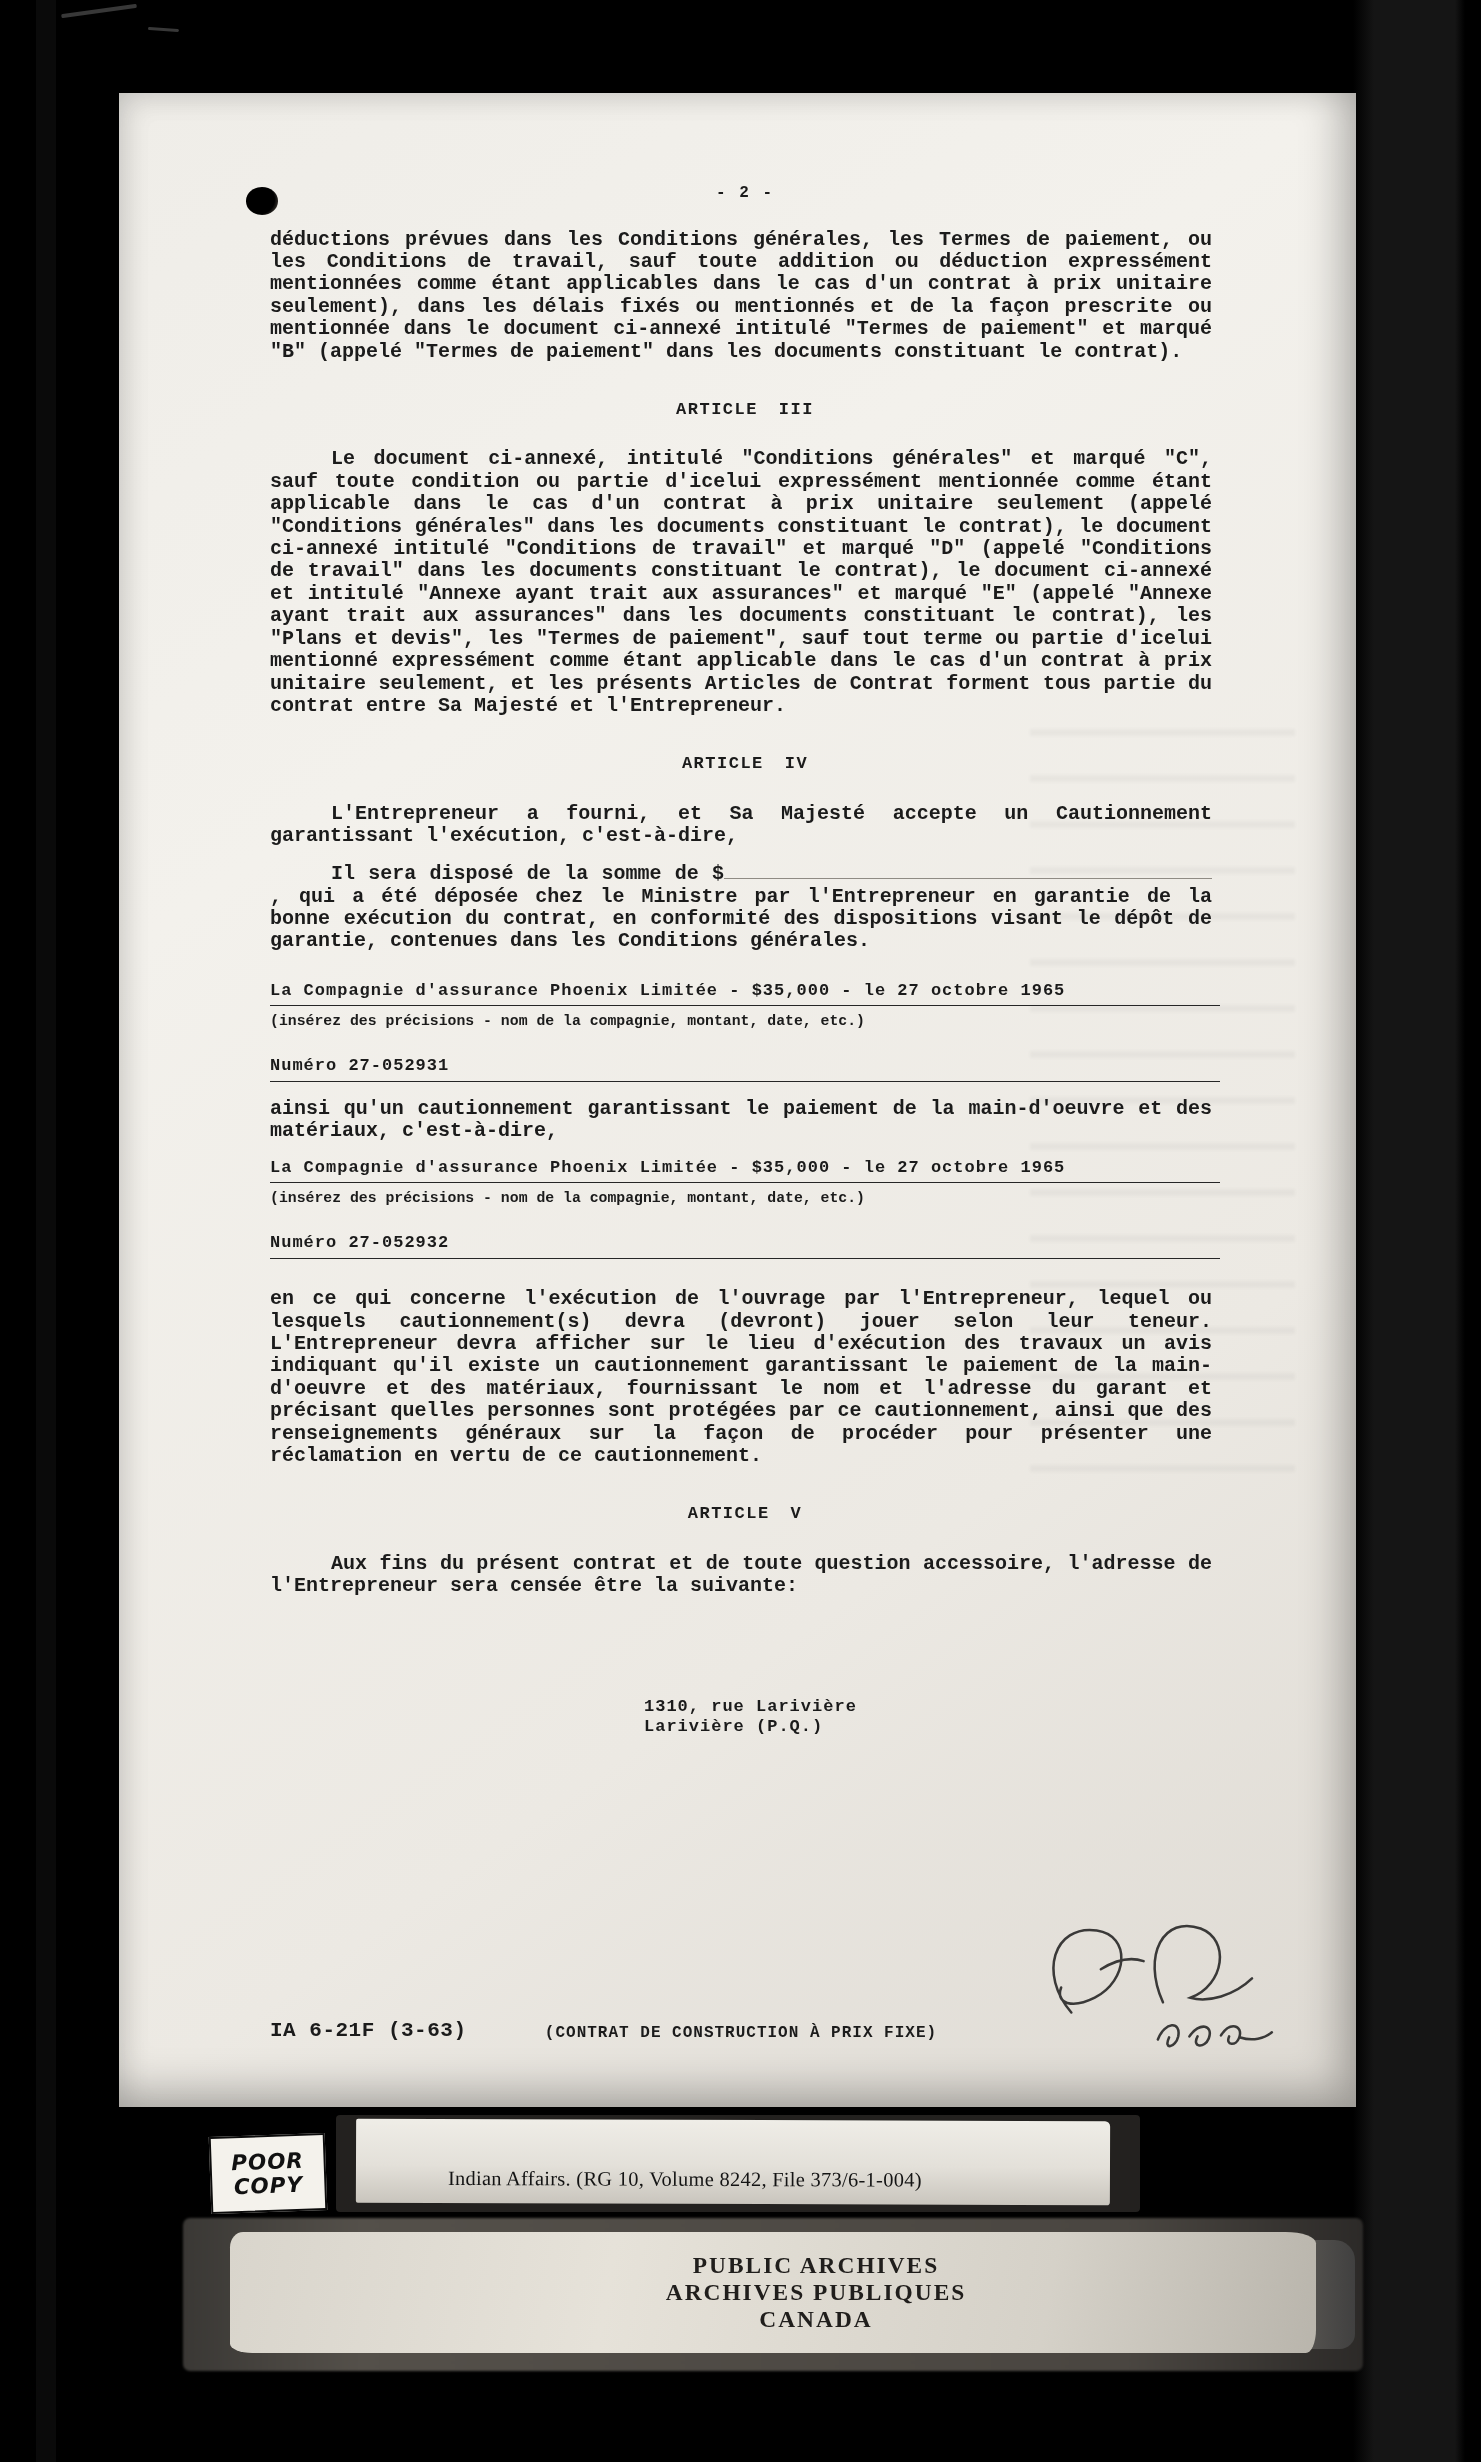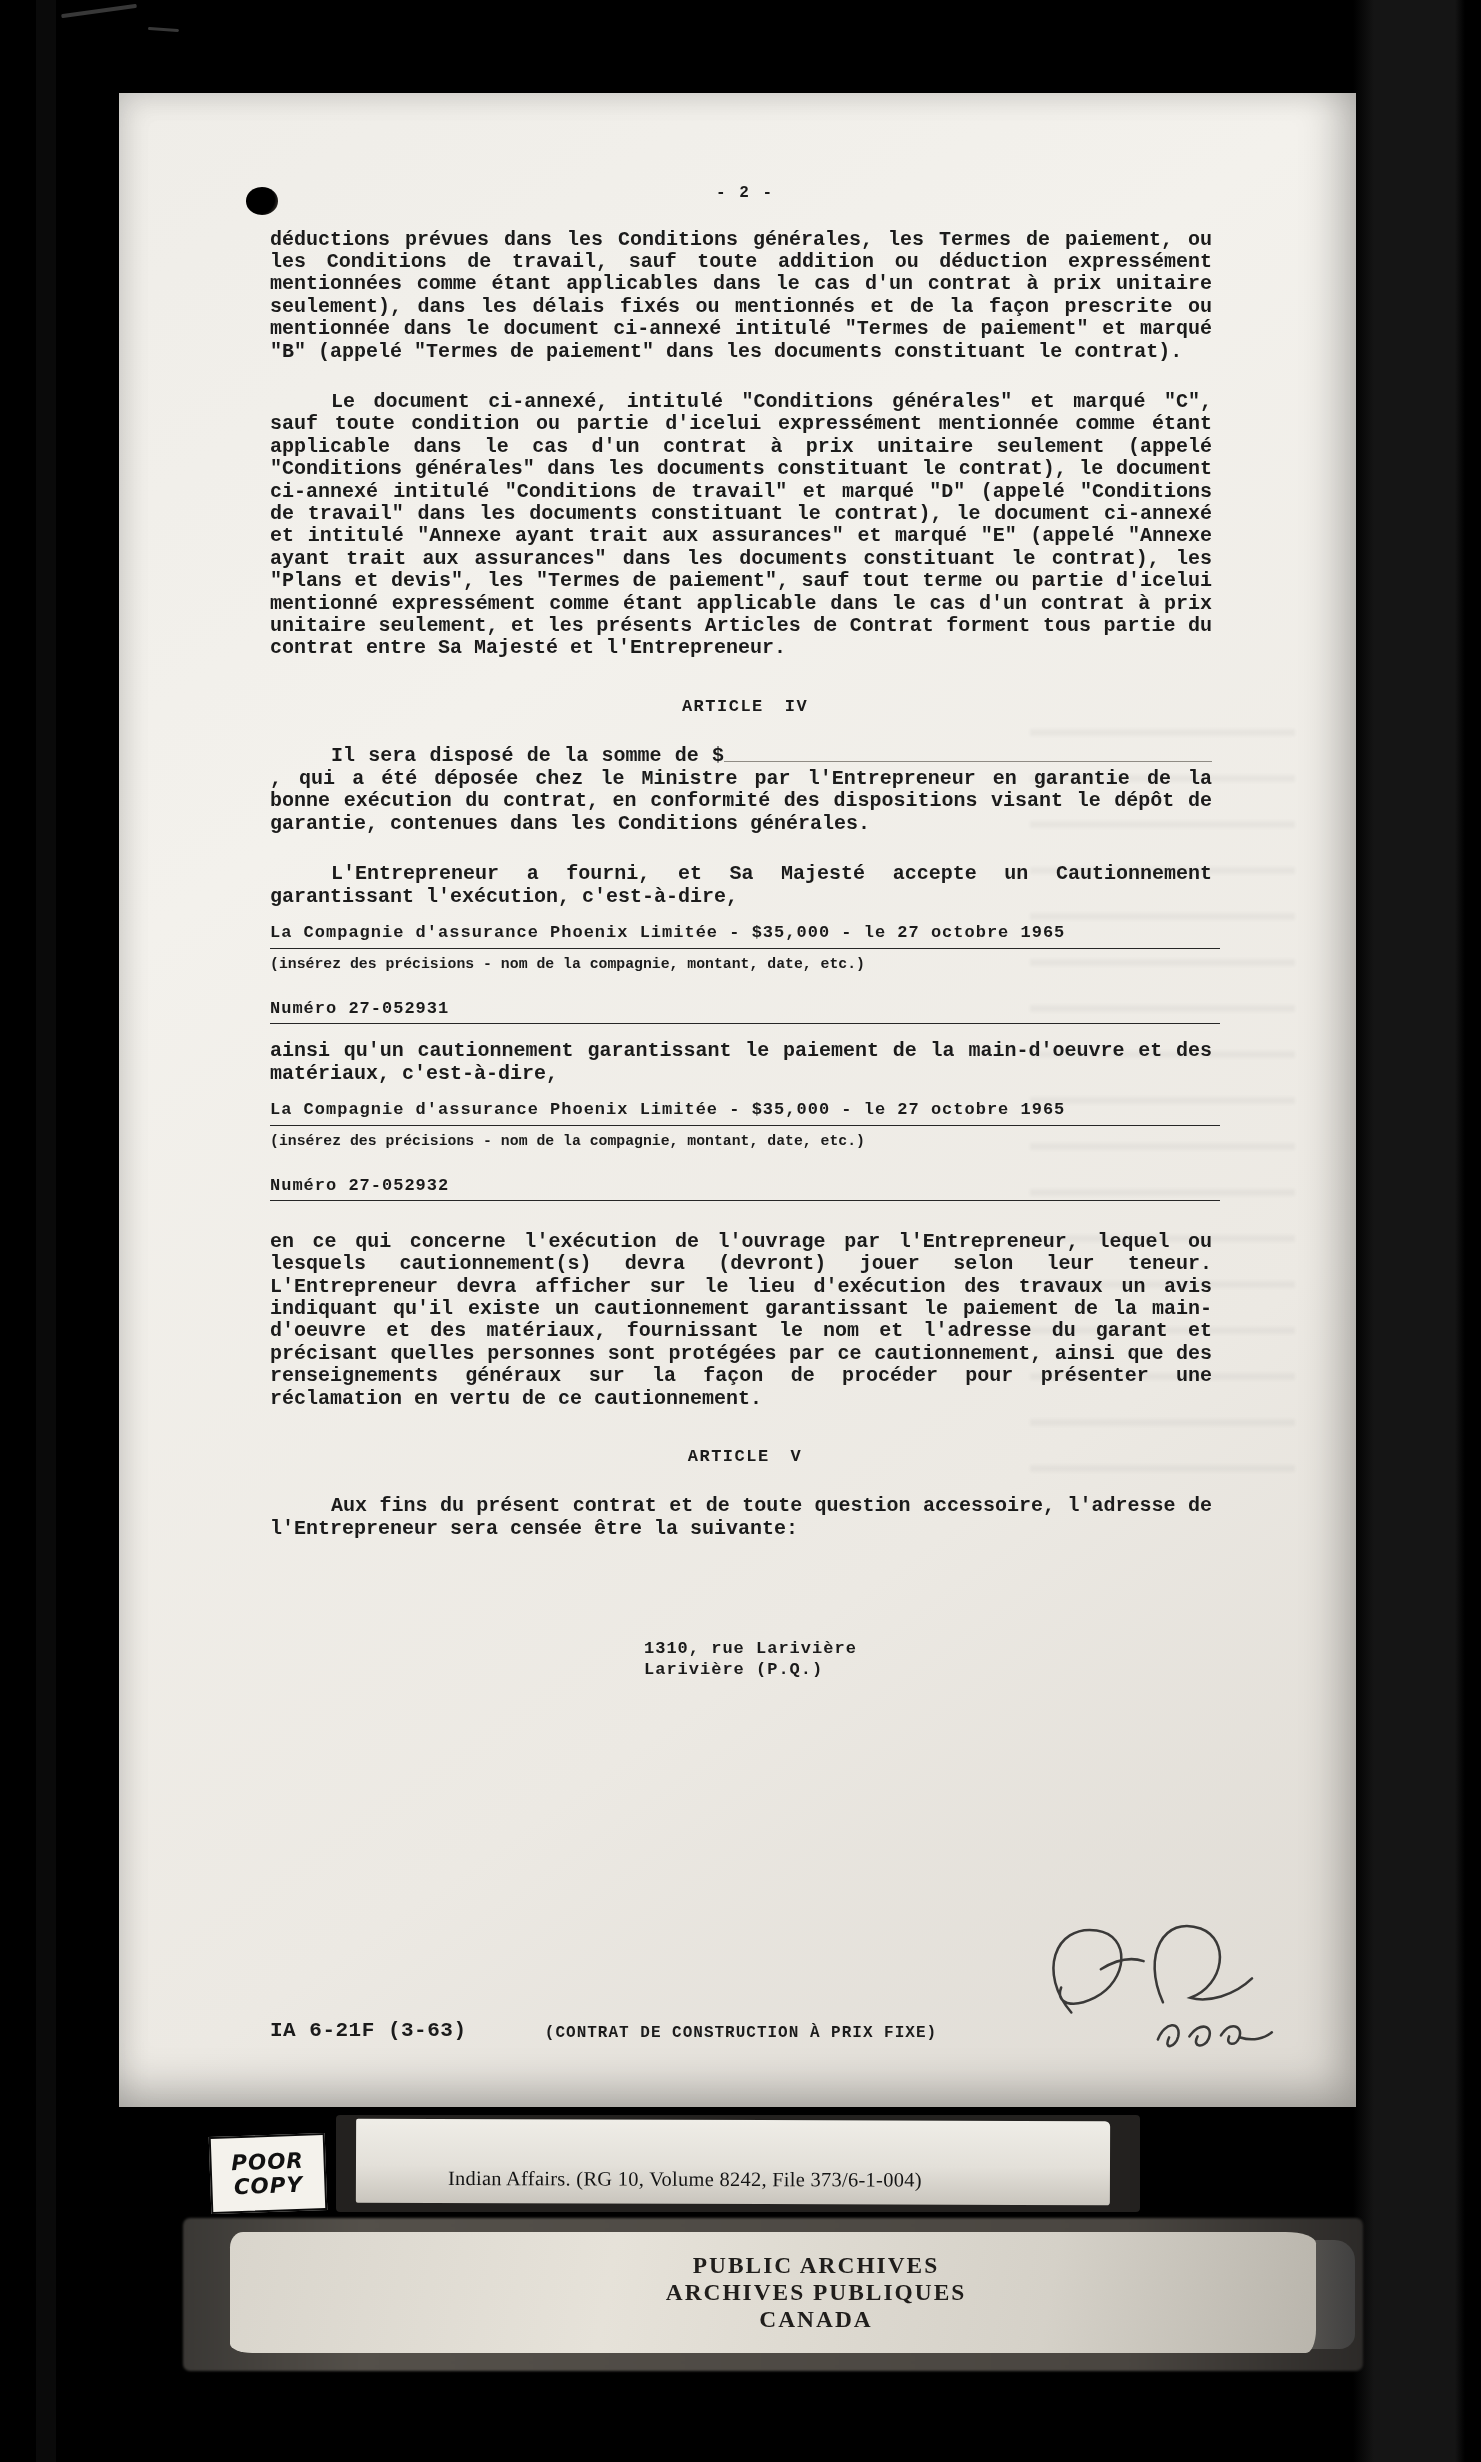--- a/index.html
+++ b/index.html
@@ -124,26 +124,27 @@
 
 <div class="page">
   <div class="hole"></div>
   <div class="bleed"></div>
 
   <div class="content">
     <div class="pageno">- 2 -</div>
 
     <p class="first">déductions prévues dans les Conditions générales, les Termes de paiement, ou les Conditions de travail, sauf toute addition ou déduction expressément mentionnées comme étant applicables dans le cas d'un contrat à prix unitaire seulement), dans les délais fixés ou mentionnés et de la façon prescrite ou mentionnée dans le document ci-annexé intitulé "Termes de paiement" et marqué "B" (appelé "Termes de paiement" dans les documents constituant le contrat).</p>
 
+    <h2>ARTICLE III</h2>
     <p class="indent">Le document ci-annexé, intitulé "Conditions générales" et marqué "C", sauf toute condition ou partie d'icelui expressément mentionnée comme étant applicable dans le cas d'un contrat à prix unitaire seulement (appelé "Conditions générales" dans les documents constituant le contrat), le document ci-annexé intitulé "Conditions de travail" et marqué "D" (appelé "Conditions de travail" dans les documents constituant le contrat), le document ci-annexé et intitulé "Annexe ayant trait aux assurances" et marqué "E" (appelé "Annexe ayant trait aux assurances" dans les documents constituant le contrat), les "Plans et devis", les "Termes de paiement", sauf tout terme ou partie d'icelui mentionné expressément comme étant applicable dans le cas d'un contrat à prix unitaire seulement, et les présents Articles de Contrat forment tous partie du contrat entre Sa Majesté et l'Entrepreneur.</p>
 
     <h2>ARTICLE IV</h2>
+    <p class="indent tight">L'Entrepreneur a fourni, et Sa Majesté accepte un Cautionnement garantissant l'exécution, c'est-à-dire,</p>
+
     <p class="indent"><span>Il sera disposé de la somme de $</span><span class="blank"></span><span>, qui a été déposée chez le Ministre par l'Entrepreneur en garantie de la bonne exécution du contrat, en conformité des dispositions visant le dépôt de garantie, contenues dans les Conditions générales.</span></p>
-
-    <p class="indent tight">L'Entrepreneur a fourni, et Sa Majesté accepte un Cautionnement garantissant l'exécution, c'est-à-dire,</p>
 
     <div class="rule"><span class="typed">La Compagnie d'assurance Phoenix Limitée - $35,000 - le 27 octobre 1965</span></div>
     <p class="caption">(insérez des précisions - nom de la compagnie, montant, date, etc.)</p>
     <div class="rule numrule"><span class="typed">Numéro 27-052931</span></div>
 
     <p class="tight">ainsi qu'un cautionnement garantissant le paiement de la main-d'oeuvre et des matériaux, c'est-à-dire,</p>
 
     <div class="rule"><span class="typed">La Compagnie d'assurance Phoenix Limitée - $35,000 - le 27 octobre 1965</span></div>
     <p class="caption">(insérez des précisions - nom de la compagnie, montant, date, etc.)</p>
     <div class="rule numrule"><span class="typed">Numéro 27-052932</span></div>

